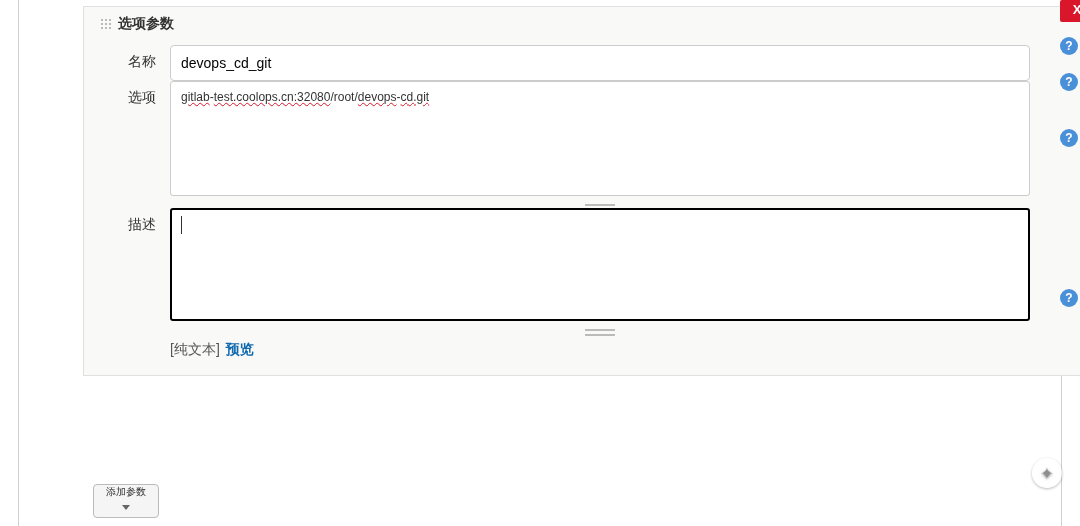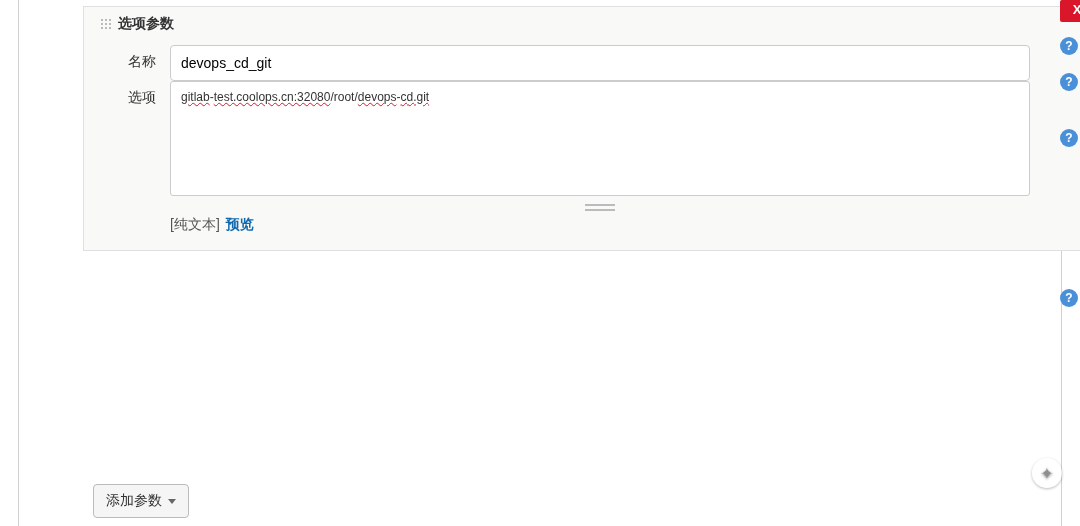--- a/index.html
+++ b/index.html
@@ -167,26 +167,27 @@
     }
     .add-param-btn {
       position: absolute;
       left: 74px;
       bottom: 8px;
       height: 34px;
       padding: 0 12px;
       border: 1px solid #bbb;
       border-radius: 4px;
       background: #f5f5f5;
-      font-size: 14px;
+      font-size: 10px;
       color: #333;
       cursor: pointer;
       display: flex;
       align-items: center;
       gap: 6px;
+      flex-direction: column;
     }
     .chevron-down {
       display: inline-block;
       width: 0;
       height: 0;
       border-left: 4px solid transparent;
       border-right: 4px solid transparent;
       border-top: 5px solid #666;
     }
     .watermark {
@@ -250,20 +251,29 @@
       <div class="form-label">选项</div>
       <div class="form-field" style="position:relative;">
         <div class="textarea-input textarea-options" contenteditable="false" style=""></div>
         <div class="options-content">
           <span class="spell-underline">gitlab</span><span>-</span><span class="spell-underline">test.coolops.cn:32080</span><span>/root/</span><span class="spell-underline">devops</span><span>-</span><span class="spell-underline">cd.git</span>
         </div>
         <div class="drag-handle"></div>
       </div>
     </div>
 
+    <div class="form-row">
+      <div class="form-label">描述</div>
+      <div class="form-field" style="position:relative;">
+        <div class="textarea-input textarea-desc">
+          <div class="cursor-bar"></div>
+        </div>
+        <div class="drag-handle"></div>
+      </div>
+    </div>
 
     <div class="mode-row">
       <span class="plain-text">[纯文本]</span>
       <span class="preview-link">预览</span>
     </div>
 
     <div class="help-icon help-1">?</div>
     <div class="help-icon help-2">?</div>
     <div class="help-icon help-3">?</div>
     <div class="help-icon help-4">?</div>

